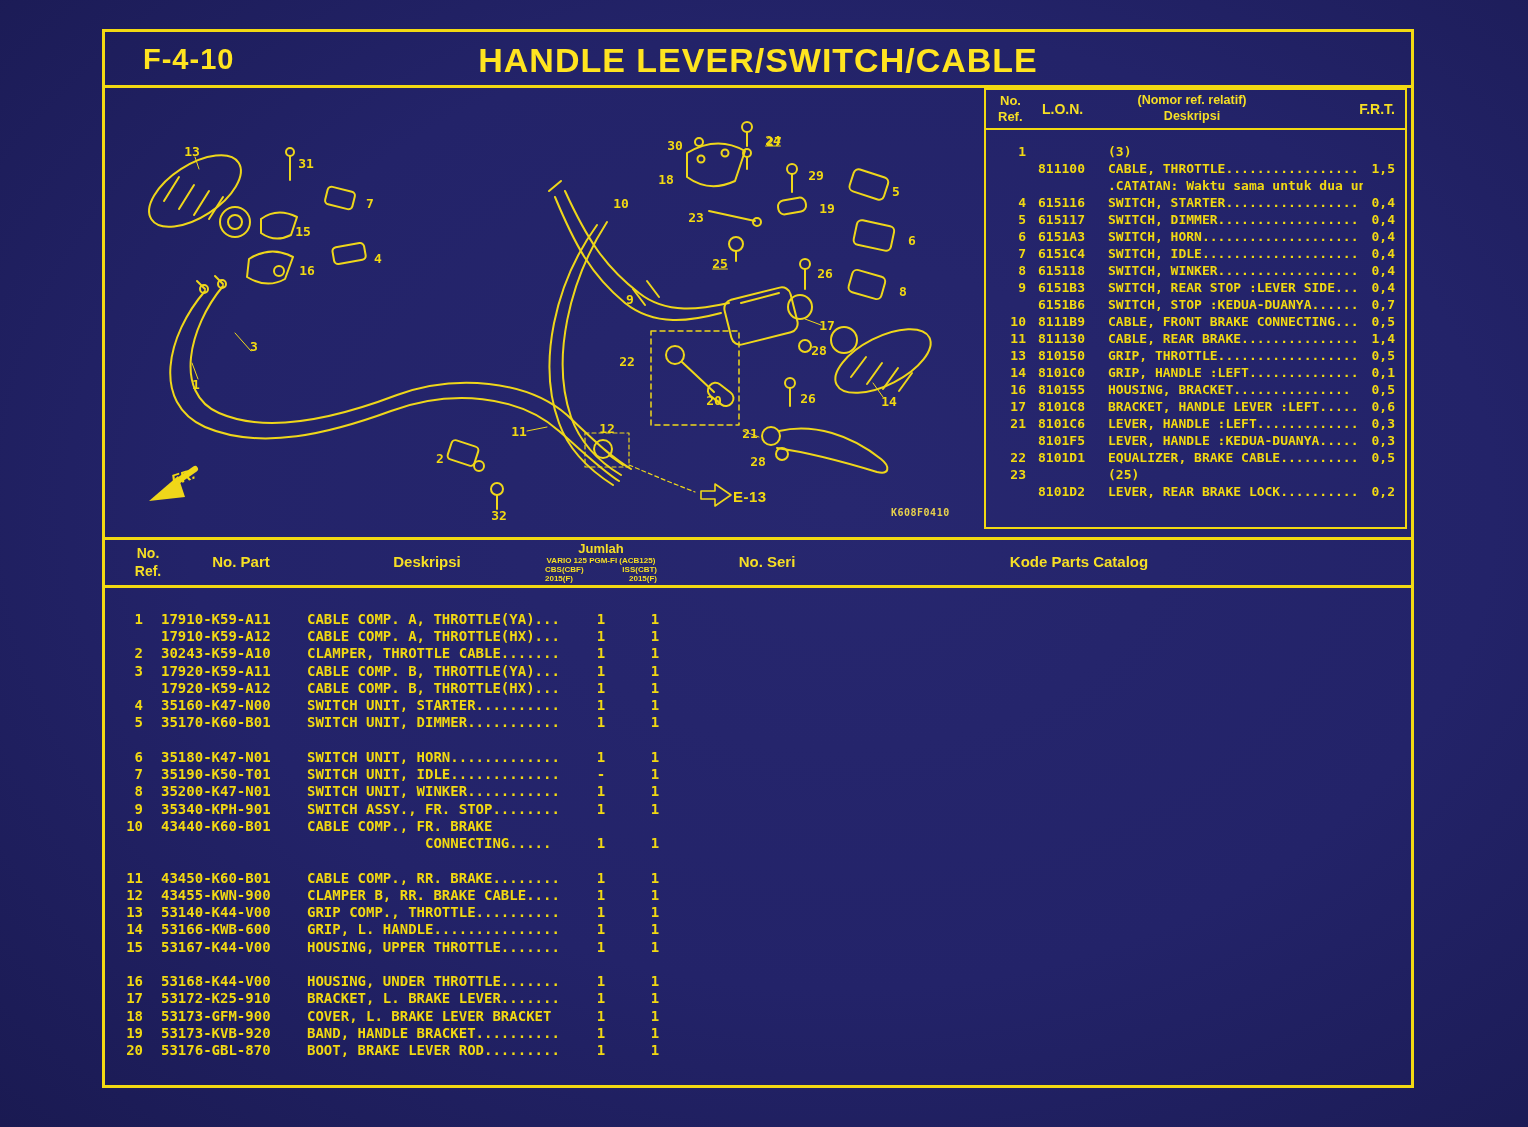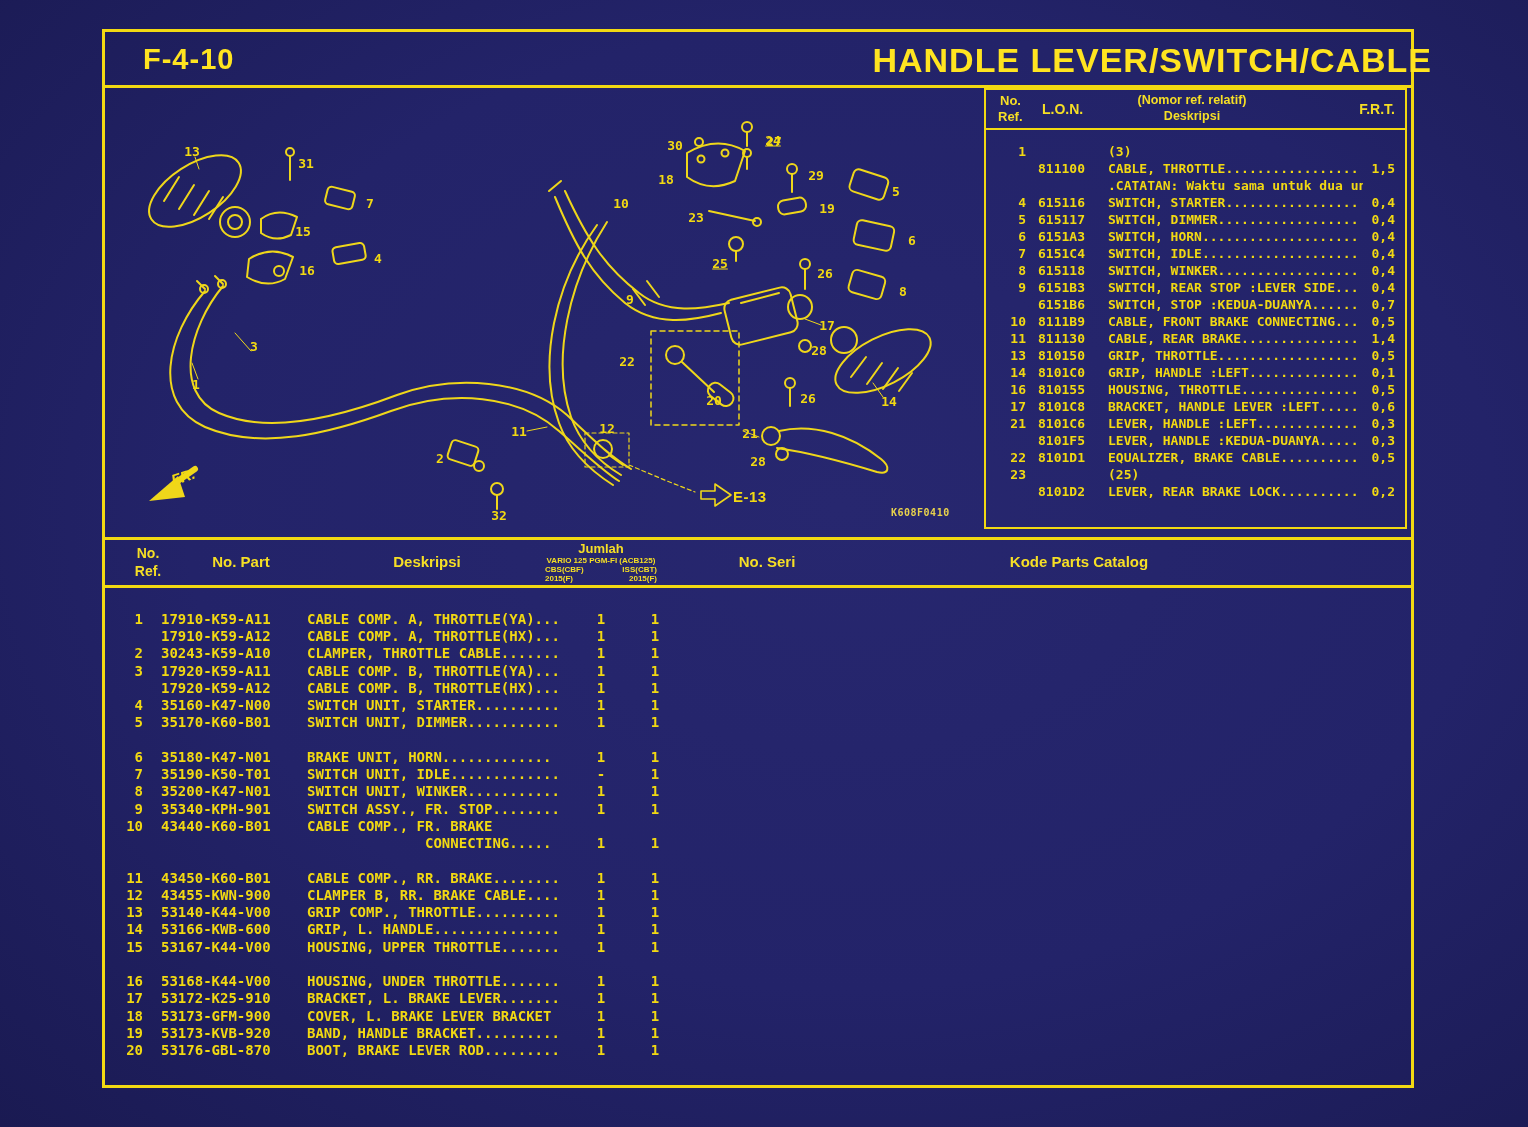--- a/index.html
+++ b/index.html
@@ -16,22 +16,22 @@
     position:absolute;left:102px;top:29px;width:1306px;height:1053px;
     border:3px solid #f2d912;
   }
   
   .hdr{position:absolute;left:0;right:0;top:0;height:53px;border-bottom:3px solid #f2d912;}
   .code{
     position:absolute;left:38px;top:11px;
     font-weight:bold;font-size:29px;letter-spacing:1px;color:#ffe420;
   }
   .title{
-    position:absolute;left:0;width:100%;top:9px;text-align:right;
-    font-weight:bold;font-size:34px;letter-spacing:1px;color:#ffe420;margin-left:21px;
+    position:absolute;left:0;width:100%;top:9px;text-align:center;
+    font-weight:bold;font-size:34px;letter-spacing:1px;color:#ffe420;
   }
   
   .diagram{position:absolute;left:0;top:56px;width:880px;height:449px;}
   .diagram svg{position:absolute;left:0;top:0;}
   .overlay{position:absolute;left:0;top:0;width:880px;height:449px;}
   .callout{
     position:absolute;transform:translate(-50%,-50%);
     font:bold 13px "DejaVu Sans Mono", monospace;color:#f2d912;white-space:nowrap;
   }
   .fr{
@@ -261,21 +261,21 @@
           <div class="rrow"><span class="r-ref">5</span><span class="r-lon">615117</span><span class="r-desc">SWITCH, DIMMER..................</span><span class="r-frt">0,4</span></div>
           <div class="rrow"><span class="r-ref">6</span><span class="r-lon">6151A3</span><span class="r-desc">SWITCH, HORN....................</span><span class="r-frt">0,4</span></div>
           <div class="rrow"><span class="r-ref">7</span><span class="r-lon">6151C4</span><span class="r-desc">SWITCH, IDLE....................</span><span class="r-frt">0,4</span></div>
           <div class="rrow"><span class="r-ref">8</span><span class="r-lon">615118</span><span class="r-desc">SWITCH, WINKER..................</span><span class="r-frt">0,4</span></div>
           <div class="rrow"><span class="r-ref">9</span><span class="r-lon">6151B3</span><span class="r-desc">SWITCH, REAR STOP :LEVER SIDE...</span><span class="r-frt">0,4</span></div>
           <div class="rrow"><span class="r-ref"></span><span class="r-lon">6151B6</span><span class="r-desc">SWITCH, STOP :KEDUA-DUANYA......</span><span class="r-frt">0,7</span></div>
           <div class="rrow"><span class="r-ref">10</span><span class="r-lon">8111B9</span><span class="r-desc">CABLE, FRONT BRAKE CONNECTING...</span><span class="r-frt">0,5</span></div>
           <div class="rrow"><span class="r-ref">11</span><span class="r-lon">811130</span><span class="r-desc">CABLE, REAR BRAKE...............</span><span class="r-frt">1,4</span></div>
           <div class="rrow"><span class="r-ref">13</span><span class="r-lon">810150</span><span class="r-desc">GRIP, THROTTLE..................</span><span class="r-frt">0,5</span></div>
           <div class="rrow"><span class="r-ref">14</span><span class="r-lon">8101C0</span><span class="r-desc">GRIP, HANDLE :LEFT..............</span><span class="r-frt">0,1</span></div>
-          <div class="rrow"><span class="r-ref">16</span><span class="r-lon">810155</span><span class="r-desc">HOUSING, THROTTLE...............</span><span class="r-frt">0,5</span></div>
+          <div class="rrow"><span class="r-ref">16</span><span class="r-lon">810155</span><span class="r-desc">HOUSING, BRACKET...............</span><span class="r-frt">0,5</span></div>
           <div class="rrow"><span class="r-ref">17</span><span class="r-lon">8101C8</span><span class="r-desc">BRACKET, HANDLE LEVER :LEFT.....</span><span class="r-frt">0,6</span></div>
           <div class="rrow"><span class="r-ref">21</span><span class="r-lon">8101C6</span><span class="r-desc">LEVER, HANDLE :LEFT.............</span><span class="r-frt">0,3</span></div>
           <div class="rrow"><span class="r-ref"></span><span class="r-lon">8101F5</span><span class="r-desc">LEVER, HANDLE :KEDUA-DUANYA.....</span><span class="r-frt">0,3</span></div>
           <div class="rrow"><span class="r-ref">22</span><span class="r-lon">8101D1</span><span class="r-desc">EQUALIZER, BRAKE CABLE..........</span><span class="r-frt">0,5</span></div>
           <div class="rrow"><span class="r-ref">23</span><span class="r-lon"></span><span class="r-desc">(25)</span><span class="r-frt"></span></div>
           <div class="rrow"><span class="r-ref"></span><span class="r-lon">8101D2</span><span class="r-desc">LEVER, REAR BRAKE LOCK..........</span><span class="r-frt">0,2</span></div>
         </div>
     </div>
 
     <div class="tbl-head">
@@ -301,21 +301,21 @@
 
     <div class="tbl-body">
         <div class="prow"><span class="p-ref">1</span><span class="p-part">17910-K59-A11</span><span class="p-desc">CABLE COMP. A, THROTTLE(YA)...</span><span class="p-q1">1</span><span class="p-q2">1</span></div>
         <div class="prow"><span class="p-ref"></span><span class="p-part">17910-K59-A12</span><span class="p-desc">CABLE COMP. A, THROTTLE(HX)...</span><span class="p-q1">1</span><span class="p-q2">1</span></div>
         <div class="prow"><span class="p-ref">2</span><span class="p-part">30243-K59-A10</span><span class="p-desc">CLAMPER, THROTTLE CABLE.......</span><span class="p-q1">1</span><span class="p-q2">1</span></div>
         <div class="prow"><span class="p-ref">3</span><span class="p-part">17920-K59-A11</span><span class="p-desc">CABLE COMP. B, THROTTLE(YA)...</span><span class="p-q1">1</span><span class="p-q2">1</span></div>
         <div class="prow"><span class="p-ref"></span><span class="p-part">17920-K59-A12</span><span class="p-desc">CABLE COMP. B, THROTTLE(HX)...</span><span class="p-q1">1</span><span class="p-q2">1</span></div>
         <div class="prow"><span class="p-ref">4</span><span class="p-part">35160-K47-N00</span><span class="p-desc">SWITCH UNIT, STARTER..........</span><span class="p-q1">1</span><span class="p-q2">1</span></div>
         <div class="prow"><span class="p-ref">5</span><span class="p-part">35170-K60-B01</span><span class="p-desc">SWITCH UNIT, DIMMER...........</span><span class="p-q1">1</span><span class="p-q2">1</span></div>
         <div class="prow spacer"></div>
-        <div class="prow"><span class="p-ref">6</span><span class="p-part">35180-K47-N01</span><span class="p-desc">BRAKE UNIT, HORN.............</span><span class="p-q1">1</span><span class="p-q2">1</span></div>
+        <div class="prow"><span class="p-ref">6</span><span class="p-part">35180-K47-N01</span><span class="p-desc">SWITCH UNIT, HORN.............</span><span class="p-q1">1</span><span class="p-q2">1</span></div>
         <div class="prow"><span class="p-ref">7</span><span class="p-part">35190-K50-T01</span><span class="p-desc">SWITCH UNIT, IDLE.............</span><span class="p-q1">-</span><span class="p-q2">1</span></div>
         <div class="prow"><span class="p-ref">8</span><span class="p-part">35200-K47-N01</span><span class="p-desc">SWITCH UNIT, WINKER...........</span><span class="p-q1">1</span><span class="p-q2">1</span></div>
         <div class="prow"><span class="p-ref">9</span><span class="p-part">35340-KPH-901</span><span class="p-desc">SWITCH ASSY., FR. STOP........</span><span class="p-q1">1</span><span class="p-q2">1</span></div>
         <div class="prow"><span class="p-ref">10</span><span class="p-part">43440-K60-B01</span><span class="p-desc">CABLE COMP., FR. BRAKE</span><span class="p-q1"></span><span class="p-q2"></span></div>
         <div class="prow"><span class="p-ref"></span><span class="p-part"></span><span class="p-desc">              CONNECTING.....</span><span class="p-q1">1</span><span class="p-q2">1</span></div>
         <div class="prow spacer"></div>
         <div class="prow"><span class="p-ref">11</span><span class="p-part">43450-K60-B01</span><span class="p-desc">CABLE COMP., RR. BRAKE........</span><span class="p-q1">1</span><span class="p-q2">1</span></div>
         <div class="prow"><span class="p-ref">12</span><span class="p-part">43455-KWN-900</span><span class="p-desc">CLAMPER B, RR. BRAKE CABLE....</span><span class="p-q1">1</span><span class="p-q2">1</span></div>
         <div class="prow"><span class="p-ref">13</span><span class="p-part">53140-K44-V00</span><span class="p-desc">GRIP COMP., THROTTLE..........</span><span class="p-q1">1</span><span class="p-q2">1</span></div>
         <div class="prow"><span class="p-ref">14</span><span class="p-part">53166-KWB-600</span><span class="p-desc">GRIP, L. HANDLE...............</span><span class="p-q1">1</span><span class="p-q2">1</span></div>

